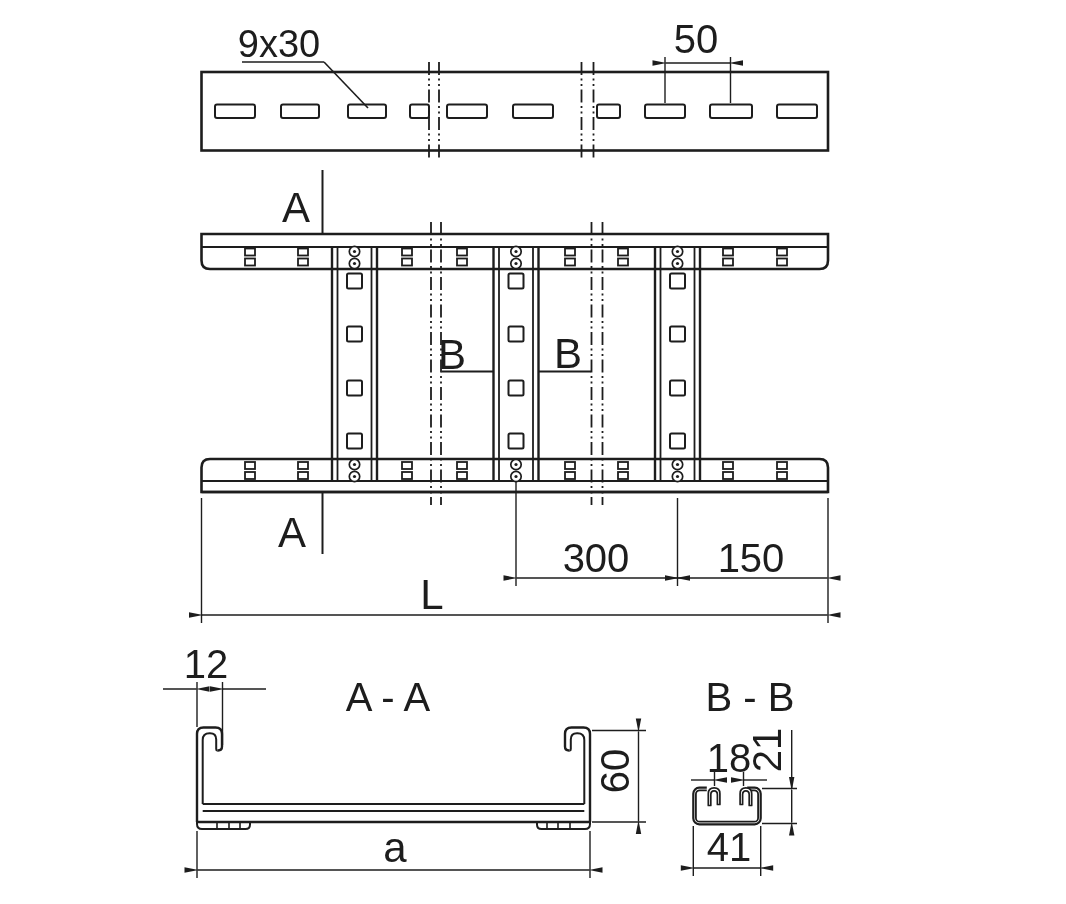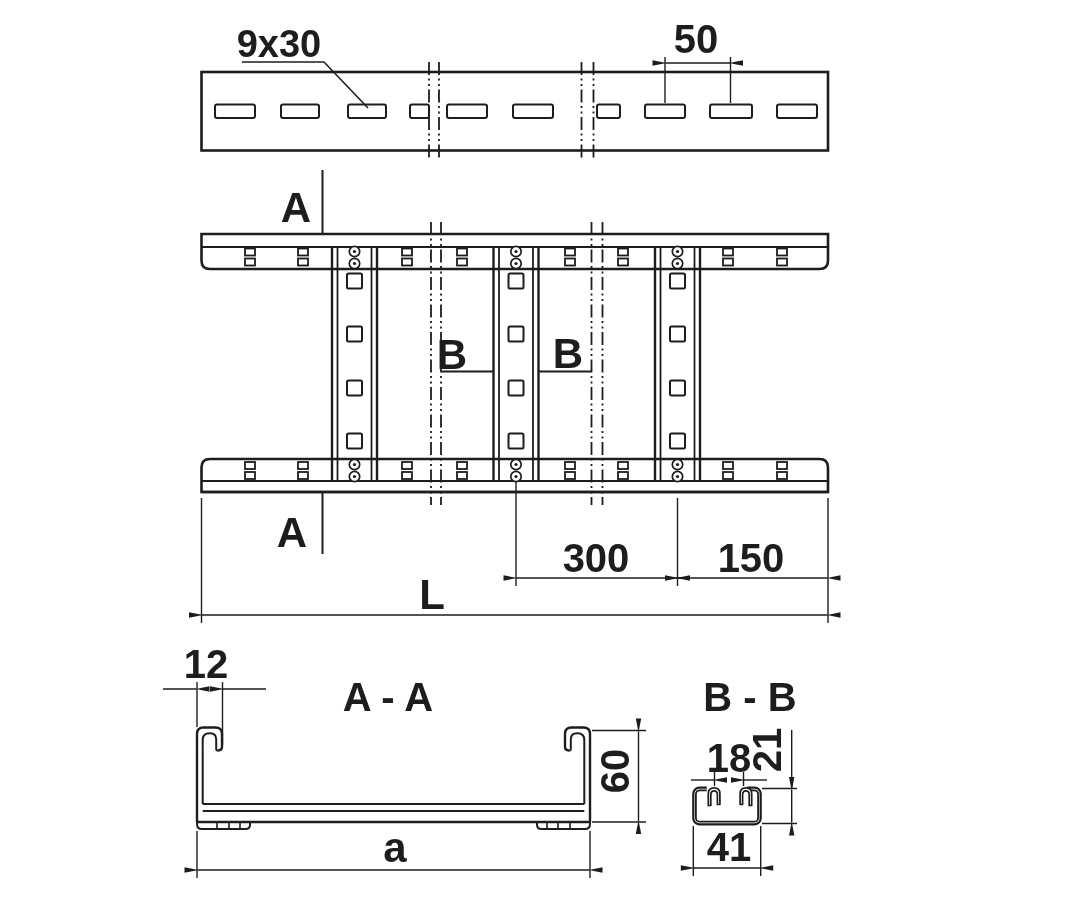--- a/index.html
+++ b/index.html
@@ -1,16 +1,16 @@
 <!DOCTYPE html>
 <html><head>
 <meta charset="utf-8">
 <style>
   html,body{margin:0;padding:0;background:#ffffff;}
-  .stage{position:relative;width:892px;height:904px;background:#ffffff;overflow:hidden;font-weight:bold;}
+  .stage{position:relative;width:892px;height:904px;background:#ffffff;overflow:hidden;}
   svg{display:block;}
   .lbl{font-family:"Liberation Sans","DejaVu Sans",sans-serif;fill:#1d1d1d;}
   .fs40{font-size:40px;} .fs42{font-size:42px;} .fs38{font-size:38px;}
   .l26{fill:none;stroke:#1d1d1d;stroke-width:2.6;}
   .l24{fill:none;stroke:#1d1d1d;stroke-width:2.4;}
   .l22{fill:none;stroke:#1d1d1d;stroke-width:2.2;}
   .l20{fill:none;stroke:#1d1d1d;stroke-width:2.0;}
   .l18{fill:none;stroke:#1d1d1d;stroke-width:1.8;}
   .h1{fill:none;stroke:#1d1d1d;stroke-width:1.8;}
   .h2{fill:none;stroke:#1d1d1d;stroke-width:2.0;}

